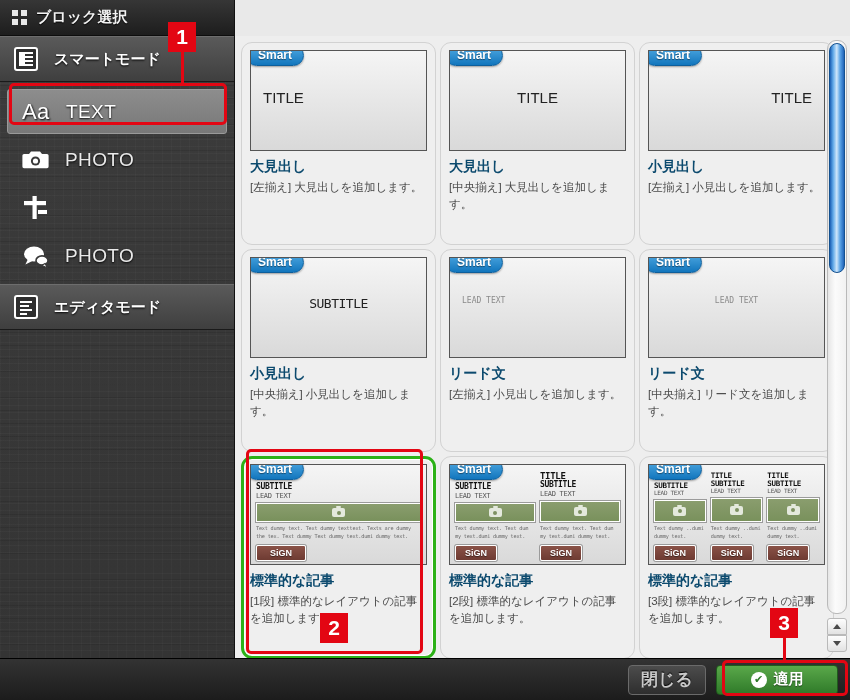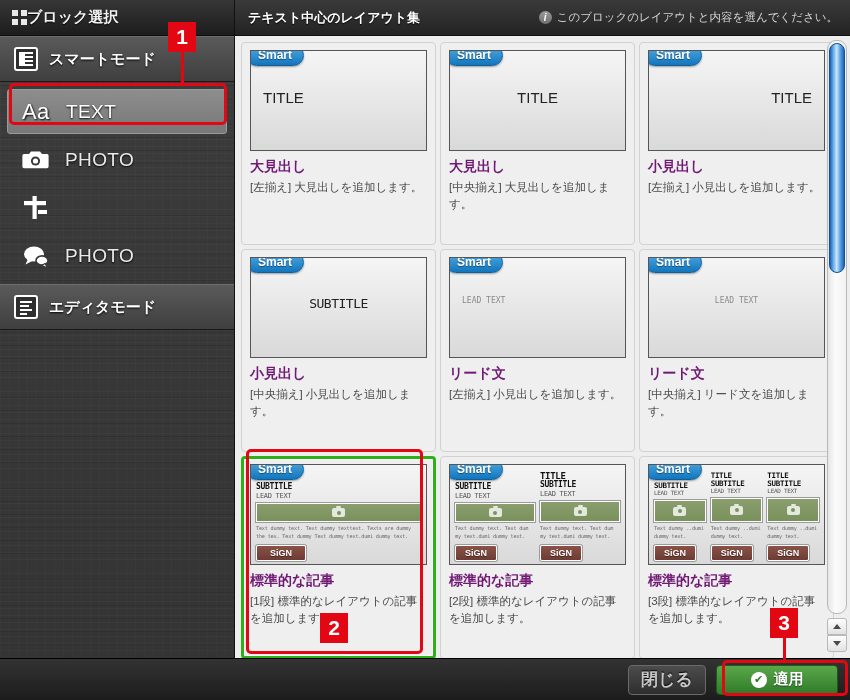--- a/index.html
+++ b/index.html
@@ -16,32 +16,32 @@
     position: absolute; left: 0; top: 0; width: 235px; height: 658px;
     background-color: #3a3a3a;
     background-image:
       repeating-linear-gradient(0deg, rgba(255,255,255,0.022) 0px, rgba(255,255,255,0.022) 1px, transparent 1px, transparent 7px),
       repeating-linear-gradient(90deg, rgba(255,255,255,0.02) 0px, rgba(255,255,255,0.02) 1px, transparent 1px, transparent 9px),
       repeating-linear-gradient(0deg, rgba(0,0,0,0.10) 0px, rgba(0,0,0,0.10) 1px, transparent 1px, transparent 13px),
       linear-gradient(#3c3c3c, #343434);
     border-right: 1px solid #111;
   }
   .side-header {
-    height: 36px; display: flex; align-items: center; gap: 0;
+    height: 36px; display: flex; align-items: center; gap: 9px;
     padding-left: 12px;
     background: linear-gradient(#363636, #1d1d1d);
     border-bottom: 1px solid #0d0d0d;
     color: #f2f2f2; font-size: 15px; font-weight: bold;
     text-shadow: 0 1px 1px #000;
   }
   .grid-icon { width: 15px; height: 15px; display: grid; grid-template-columns: 6px 6px; grid-template-rows: 6px 6px; gap: 3px; }
   .grid-icon i { background: #e8e8e8; display: block; }
 
   .mode-row {
-    height: 46px; display: flex; align-items: center; gap: 11px; padding-left: 14px;
+    height: 46px; display: flex; align-items: center; gap: 16px; padding-left: 14px;
     background: linear-gradient(#5a5a5a, #3f3f3f);
     border-top: 1px solid #6d6d6d; border-bottom: 1px solid #1a1a1a;
     color: #fff; font-size: 15px; font-weight: bold; text-shadow: 0 1px 2px #000;
   }
   .ico-box {
     width: 24px; height: 24px; border: 2px solid #fff; border-radius: 3px;
     background: #2f2f2f; position: relative; flex: none;
   }
   .ico-box .bars { position: absolute; right: 3px; top: 3px; width: 9px; height: 14px;
      background: repeating-linear-gradient(#fff 0 2px, transparent 2px 4px); }
@@ -91,21 +91,21 @@
     display: flex; align-items: center; justify-content: center; line-height: 1;
   }
 
   #grid-area {
     position: absolute; top: 36px; left: 0; width: 615px; height: 622px;
     background: #eeeeee; overflow: hidden; padding: 6px 0 0 6px;
   }
   .card-grid { display: grid; grid-template-columns: repeat(3, 195px); gap: 4px; }
   .card {
     width: 195px; height: 203px; background: #efefef;
-    border: 1px solid #d2d2d2; border-radius: 4px; padding: 7px 8px 0 8px;
+    border: 1px solid #d2d2d2; border-radius: 11px; padding: 7px 8px 0 8px;
     position: relative;
   }
   .card.selected {
     border: 3px solid #2cb117; padding: 5px 6px 0 6px;
     box-shadow: 0 0 0 1px #fff inset;
   }
   .thumb {
     position: relative; height: 101px;
     background: linear-gradient(#f5f5f5, #d9d9d9);
     border: 1px solid #555; overflow: hidden;
@@ -121,21 +121,21 @@
   .thumb-title {
     position: absolute; left: 0; right: 0; top: 38px;
     font-size: 15px; color: #222; padding: 0 12px;
   }
   .thumb-title.tleft { text-align: left; }
   .thumb-title.tcenter { text-align: center; }
   .thumb-title.tright { text-align: right; }
   .thumb-title.small { font-size: 13px; font-family: "DejaVu Sans Mono", monospace; letter-spacing: -.5px; }
   .thumb-title.lead { font-size: 8px; color: #8a8a8a; font-family: "DejaVu Sans Mono", monospace; letter-spacing: 0px; }
 
-  .card-name { margin-top: 7px; font-size: 14px; font-weight: bold; color: #701a75; }
+  .card-name { margin-top: 7px; font-size: 14px; font-weight: bold; color: #0c4a6e; }
   .card-desc { margin-top: 3px; font-size: 11.5px; color: #4a4a4a; line-height: 1.45; }
 
   
   .cols { position: absolute; inset: 4px 5px 3px 5px; display: flex; gap: 5px; }
   .col { flex: 1; display: flex; flex-direction: column; }
   .m-title { font-family: "DejaVu Sans Mono", monospace; font-size: 9px; font-weight: bold; color: #111; letter-spacing: -.3px; line-height: 1.05; }
   .m-sub { font-family: "DejaVu Sans Mono", monospace; font-size: 8px; font-weight: bold; color: #111; letter-spacing: -.3px; line-height: 1.1; }
   .m-lead { font-family: "DejaVu Sans Mono", monospace; font-size: 7px; color: #555; letter-spacing: -.3px; line-height: 1.15; }
   .m-photo {
     margin-top: 3px; height: 27px; background: linear-gradient(#8a9d6e, #79915c);
@@ -292,27 +292,20 @@
           <span class="l2"></span>
           <span class="l3"></span>
           <span class="l4"></span>
       </span>
       <span>エディタモード</span>
     </div>
 
   </div>
 
   <div id="main">
-    <div class="main-header">
-      <span class="main-title">テキスト中心のレイアウト集</span>
-      <span class="main-hint">
-        <span class="info-icon">i</span>
-        <span>このブロックのレイアウトと内容を選んでください。</span>
-      </span>
-    </div>
 
     <div id="grid-area">
       <div class="card-grid">
 
         <div class="card">
           <div class="thumb">
             <span class="badge-smart">Smart</span>
             <div class="thumb-title tleft">TITLE</div>
           </div>
           <div class="card-name">大見出し</div>

